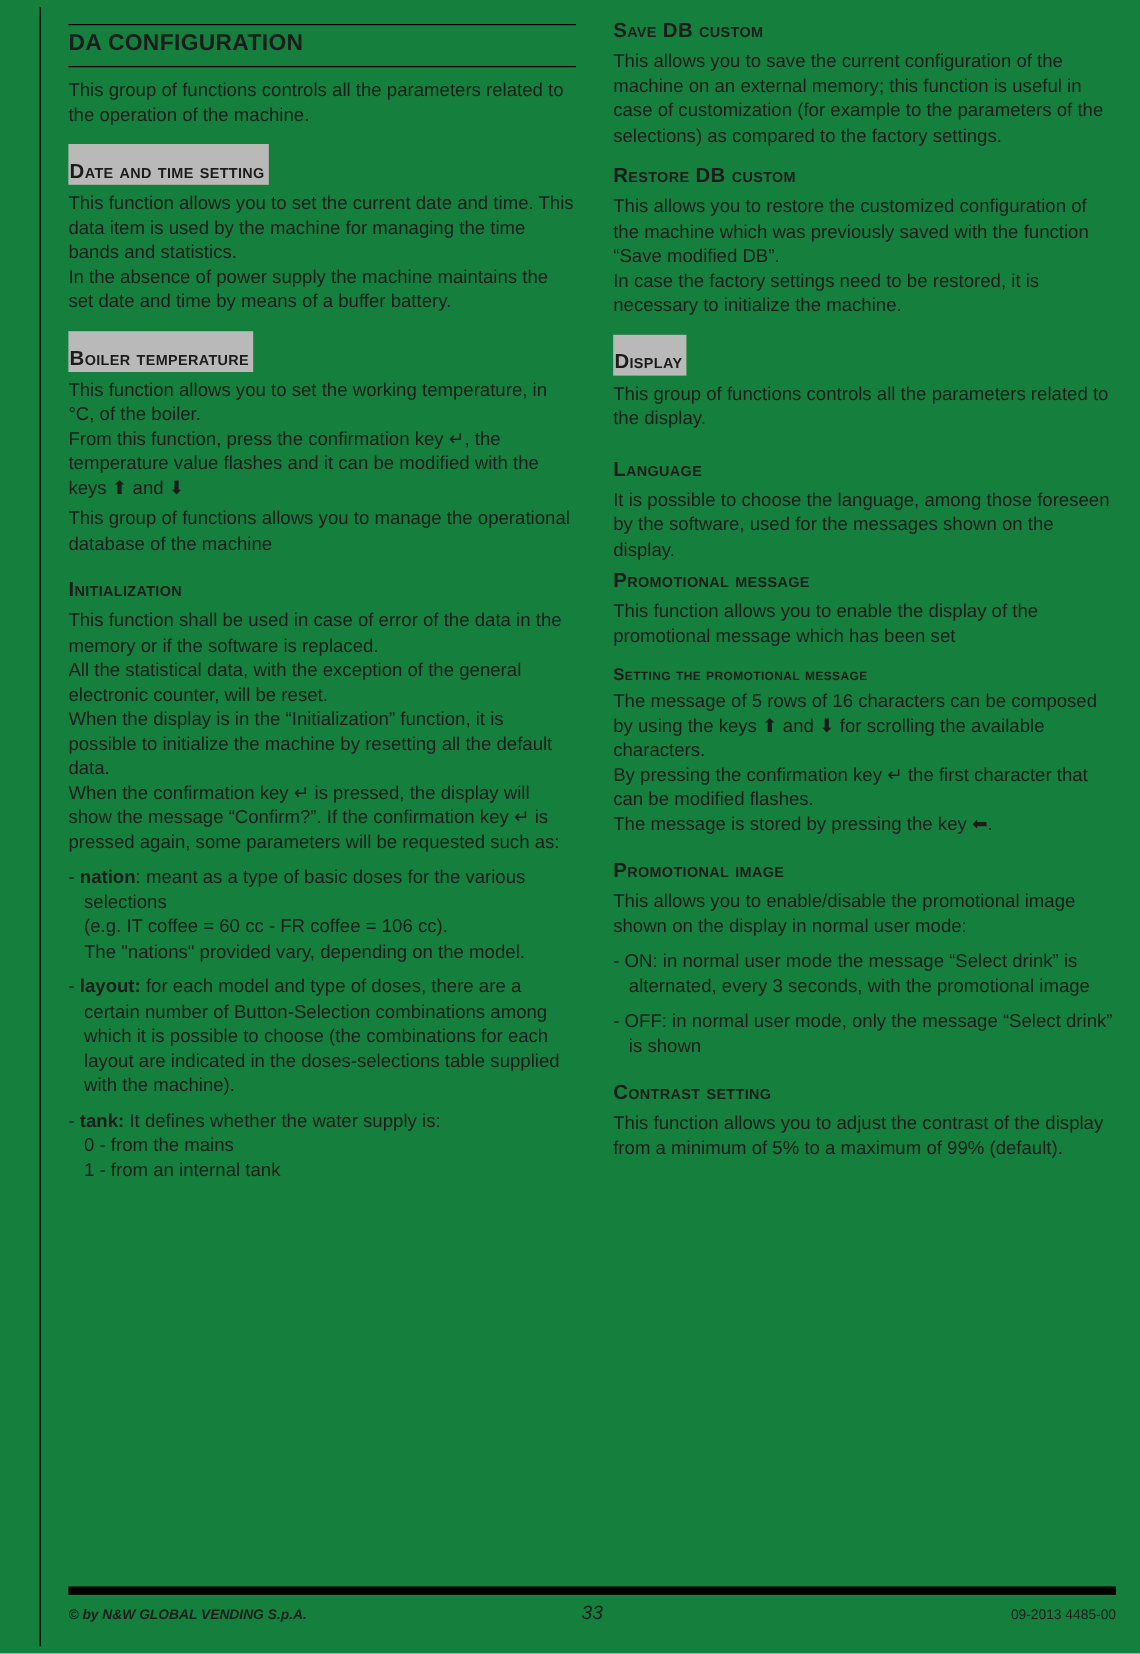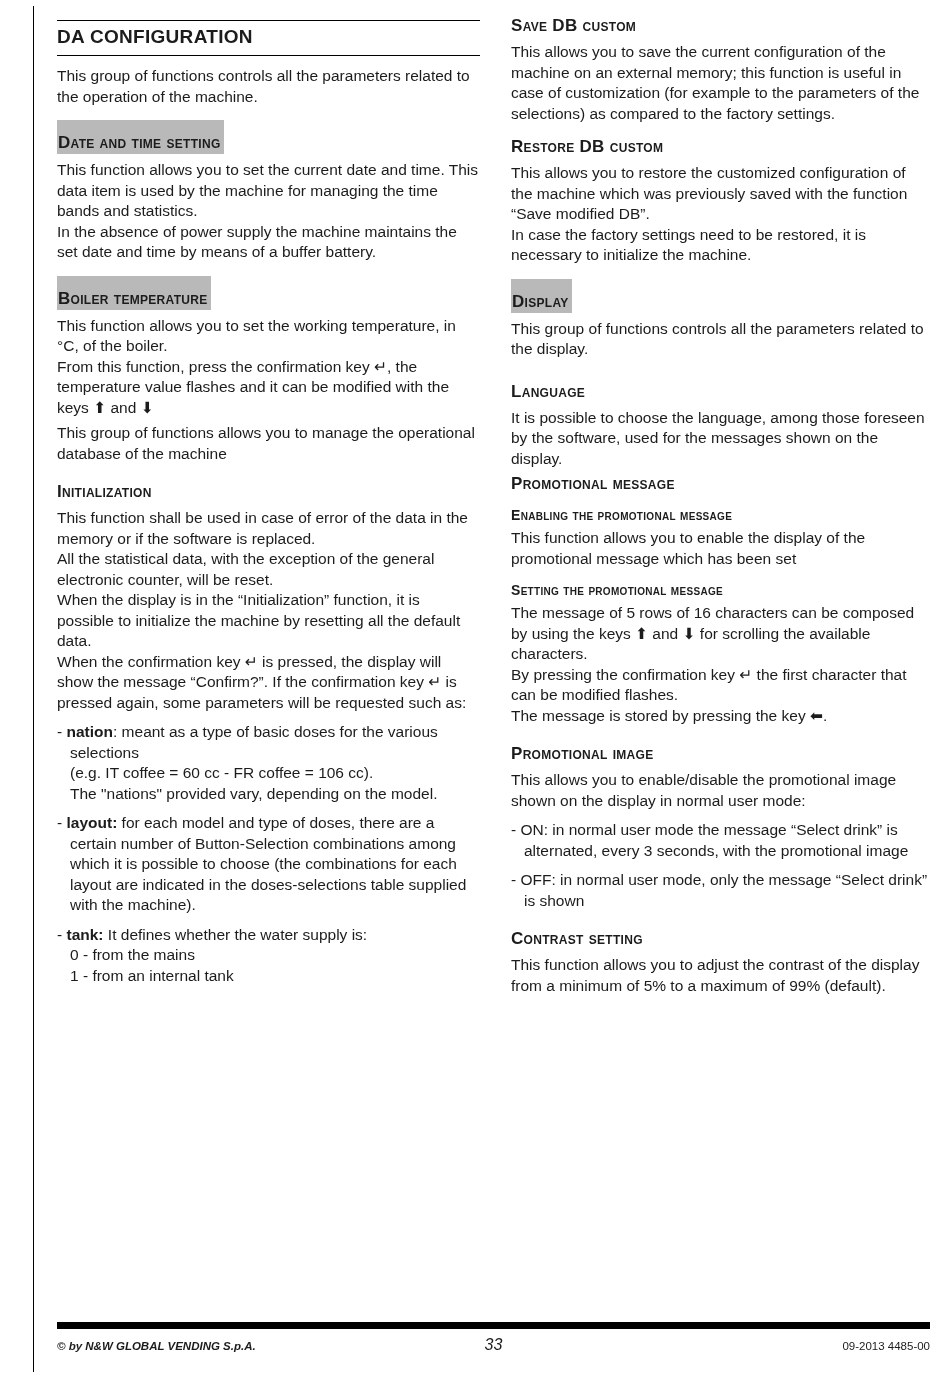--- a/index.html
+++ b/index.html
@@ -1,20 +1,20 @@
 <!DOCTYPE html>
 <html><head>
 <meta charset="utf-8">
 <style>
   html,body{margin:0;padding:0;background:#e8e8e8;}
   .page{
     position:relative;
     width:950px;height:1378px;
     margin:0 auto;
-    background:#ffffff;
+    background:#15803d;
     box-sizing:border-box;
     padding:14px 20px 0 57px;
     font-family:"Liberation Sans", sans-serif;
     color:#1c1c1c;
     overflow:hidden;
   }
   .vrule{
     position:absolute;left:33px;top:6px;height:1366px;width:1px;background:#000;
   }
   .cols{display:flex;gap:31px;}
@@ -157,21 +157,20 @@
 In case the factory settings need to be restored, it is necessary to initialize the machine.</p>
 
       <div class="sec-heading"><span class="hl">Display</span></div>
       <p class="body-text">This group of functions controls all the parameters related to the display.</p>
 
       <div class="sec-heading" style="margin-top:22px;">Language</div>
       <p class="body-text">It is possible to choose the language, among those foreseen by the software, used for the messages shown on the display.</p>
 
       <div class="sec-heading" style="margin-top:4px;">Promotional message</div>
 
-      <div class="sub-heading">Enabling the promotional message</div>
       <p class="body-text">This function allows you to enable the display of the promotional message which has been set</p>
 
       <div class="sub-heading">Setting the promotional message</div>
       <p class="body-text">The message of 5 rows of 16 characters can be composed by using the keys ⬆ and ⬇ for scrolling the available characters.
 By pressing the confirmation key ↵ the first character that can be modified flashes.
 The message is stored by pressing the key ⬅.</p>
 
       <div class="sec-heading" style="margin-top:18px;">Promotional image</div>
       <p class="body-text">This allows you to enable/disable the promotional image shown on the display in normal user mode:</p>
 

